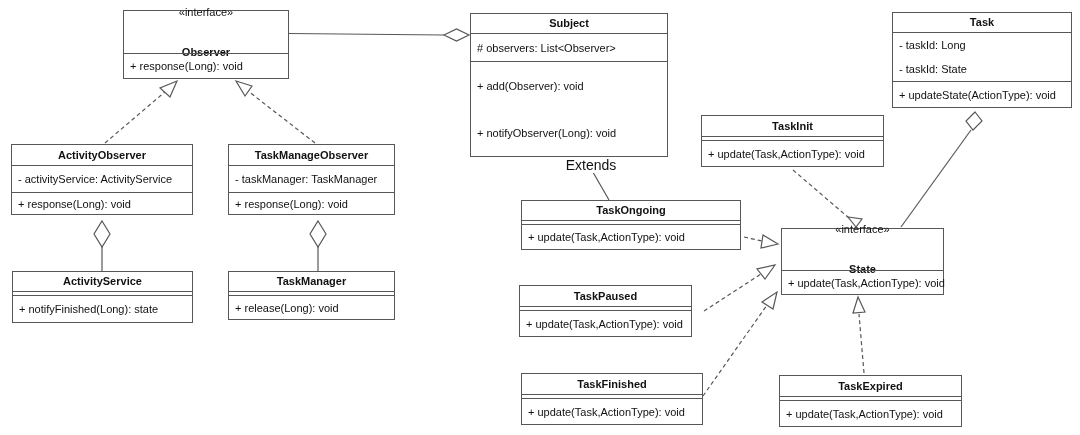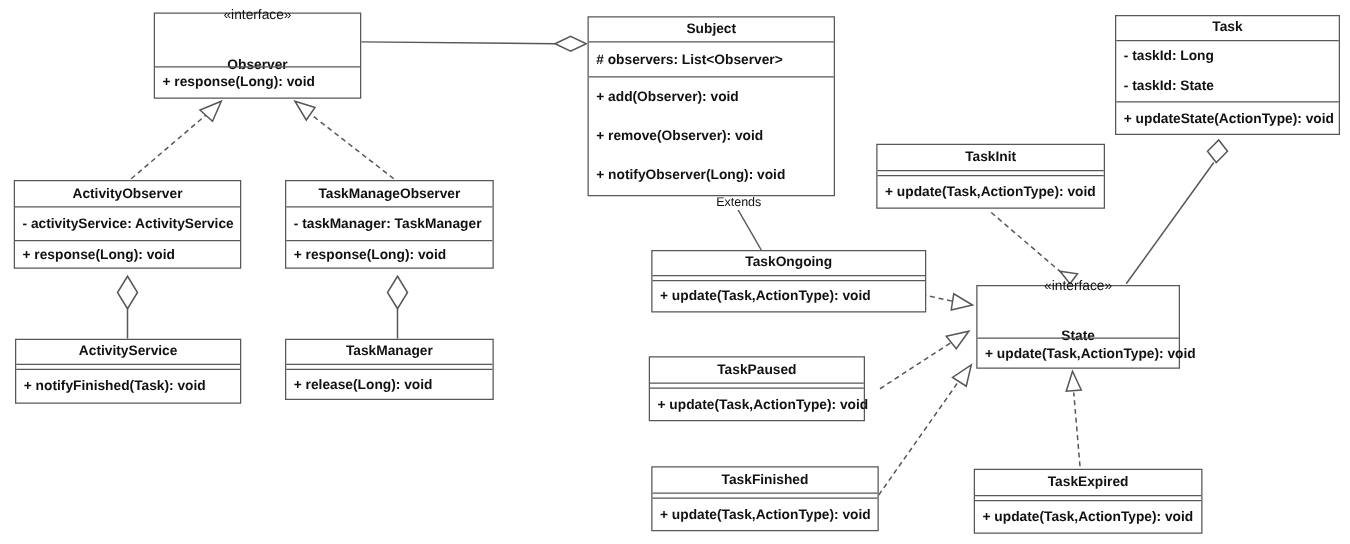--- a/index.html
+++ b/index.html
@@ -12,24 +12,24 @@
     position:absolute; background:#ffffff; border:1px solid #575757;
     box-sizing:border-box; display:flex; flex-direction:column;
     font-size:11px; color:#111111;
   }
   .hd {
     display:flex; flex-direction:column; justify-content:center; align-items:center;
     font-weight:bold; line-height:13px; flex:0 0 auto;gap:27px;
   }
   .st { font-weight:normal; }
   .empty { flex:0 0 3px; border-top:1px solid #575757; }
-  .sec { border-top:1px solid #575757; display:flex; flex-direction:column; flex:1 1 auto;font-weight:bold; }
+  .sec { border-top:1px solid #575757; display:flex; flex-direction:column; flex:1 1 auto; }
   .ln { flex:1; display:flex; align-items:center; padding-left:6px; white-space:nowrap; }
   .edge-label {
-    position:absolute; font-size:10px; color:#111111; text-align:center; background:#ffffff;
+    position:absolute; font-size:14px; color:#111111; text-align:center; background:#ffffff;
   }
 </style>
 </head>
 <body>
 
 <div id="canvas">
 
   <svg id="wires" viewBox="0 0 1080 435" xmlns="http://www.w3.org/2000/svg" stroke="#575757" stroke-width="1.2" fill="none">
 
     <g>
@@ -107,21 +107,20 @@
 
   <div class="cls" style="left:470px; top:13px; width:198px; height:144px">
     <div class="hd" style="height:19px">
       <div>Subject</div>
     </div>
     <div class="sec" style="flex:0 0 27px">
       <div class="ln"># observers: List&lt;Observer&gt;</div>
     </div>
     <div class="sec">
       <div class="ln">+ add(Observer): void</div>
-      <div class="ln">+ remove(Observer): void</div>
       <div class="ln">+ notifyObserver(Long): void</div>
     </div>
   </div>
 
   <div class="cls" style="left:892px; top:12px; width:180px; height:96px">
     <div class="hd" style="height:19px">
       <div>Task</div>
     </div>
     <div class="sec" style="flex:0 0 48px">
       <div class="ln">- taskId: Long</div>
@@ -155,21 +154,21 @@
       <div class="ln">+ response(Long): void</div>
     </div>
   </div>
 
   <div class="cls" style="left:12px; top:271px; width:181px; height:52px">
     <div class="hd" style="height:19px">
       <div>ActivityService</div>
     </div>
     <div class="empty"></div>
     <div class="sec">
-      <div class="ln">+ notifyFinished(Task): void</div>
+      <div class="ln">+ notifyFinished(Long): state</div>
     </div>
   </div>
 
   <div class="cls" style="left:228px; top:271px; width:167px; height:49px">
     <div class="hd" style="height:19px">
       <div>TaskManager</div>
     </div>
     <div class="empty"></div>
     <div class="sec">
       <div class="ln">+ release(Long): void</div>

